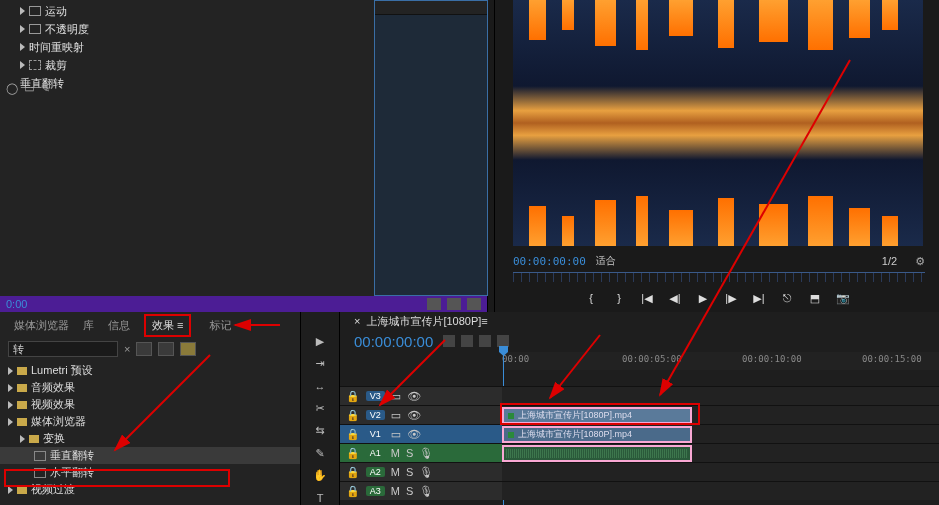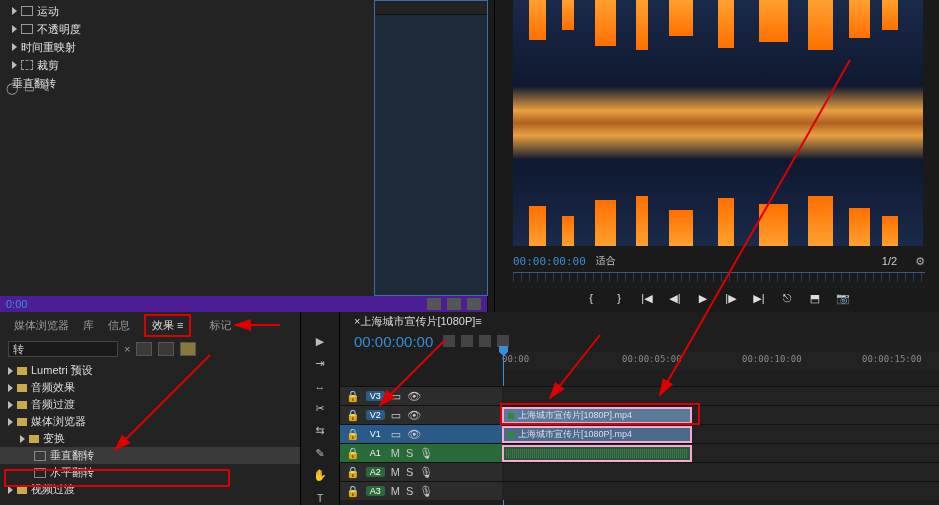--- a/index.html
+++ b/index.html
@@ -1,21 +1,21 @@
 <!DOCTYPE html>
 <html><head>
 <meta charset="utf-8">
 <style>
   * { margin:0; padding:0; box-sizing:border-box; font-family:"Microsoft YaHei",sans-serif; }
   body { background:#1a1a1a; color:#c8c8c8; font-size:11px; width:939px; height:505px; overflow:hidden; position:relative; }
   
   
   .fx-panel { position:absolute; left:0; top:0; width:488px; height:312px; background:#232323; border-right:1px solid #000; }
   .fx-list { padding:2px 0; }
-  .fx-item { display:flex; align-items:center; height:18px; padding-left:12px; color:#e0e0e0; }
+  .fx-item { display:flex; align-items:center; height:18px; padding-left:20px; color:#e0e0e0; }
   .tri { display:inline-block; width:0; height:0; border-top:4px solid transparent; border-bottom:4px solid transparent; border-left:5px solid #bbb; margin-right:4px; }
   .fx-icon { display:inline-block; width:12px; height:10px; border:1px solid #999; margin-right:4px; }
   .kf-area { position:absolute; left:374px; top:0; width:114px; height:296px; border:1px solid #3a6ea5; background:#1e2a38; }
   .kf-ruler { height:14px; background:#232323; border-bottom:1px solid #111; }
   .fx-bot { position:absolute; left:0; bottom:0; right:0; height:16px; background:#4c1d95; display:flex; align-items:center; padding:0 6px; color:#3a8dd8; }
   .fx-bot .sp { flex:1; }
   .tb-ic { width:14px; height:12px; margin-left:6px; background:#555; }
   .fx-tool-row { position:absolute; left:6px; top:82px; display:flex; gap:6px; }
   .fx-tool-row span { color:#aaa; }
 
@@ -198,21 +198,21 @@
         <span>Lumetri 预设</span>
       </div>
     <div class="fxb-row">
         <span class="tri"></span>
         <span class="fold"></span>
         <span>音频效果</span>
       </div>
     <div class="fxb-row">
         <span class="tri"></span>
         <span class="fold"></span>
-        <span>音频过渡</span>
+        <span>视频效果</span>
       </div>
     <div class="fxb-row">
         <span class="tri"></span>
         <span class="fold"></span>
         <span>媒体浏览器</span>
       </div>
     <div class="fxb-row" style="padding-left:20px">
         <span class="tri"></span>
         <span class="fold"></span>
         <span>变换</span>
@@ -240,21 +240,21 @@
   <div class="tool">⇥</div>
   <div class="tool">↔</div>
   <div class="tool">✂</div>
   <div class="tool">⇆</div>
   <div class="tool">✎</div>
   <div class="tool">✋</div>
   <div class="tool">T</div>
 </div>
 
 <div class="tl">
-  <div class="tl-head">× <span style="margin-left:0">上海城市宣传片[1080P]</span> ≡</div>
+  <div class="tl-head">× <span style="margin-left:6px">上海城市宣传片[1080P]</span> ≡</div>
   <div class="tl-tc">
     <span>00:00:00:00</span>
     <span class="tl-icons">
         <span></span>
         <span></span>
         <span></span>
         <span></span>
       </span>
   </div>
   <div class="tl-ruler">

